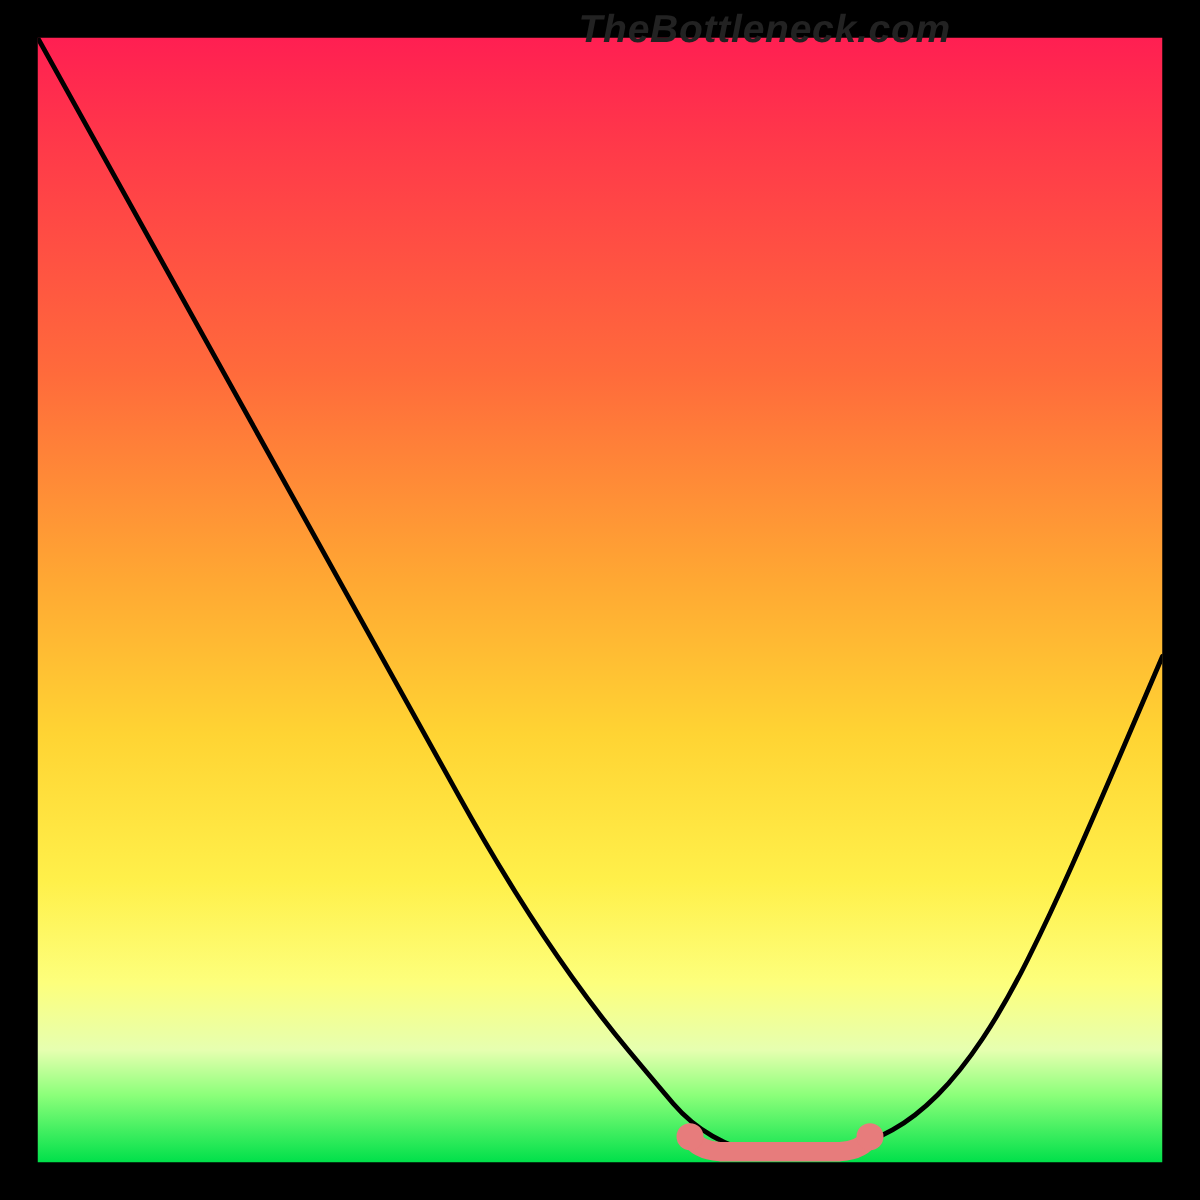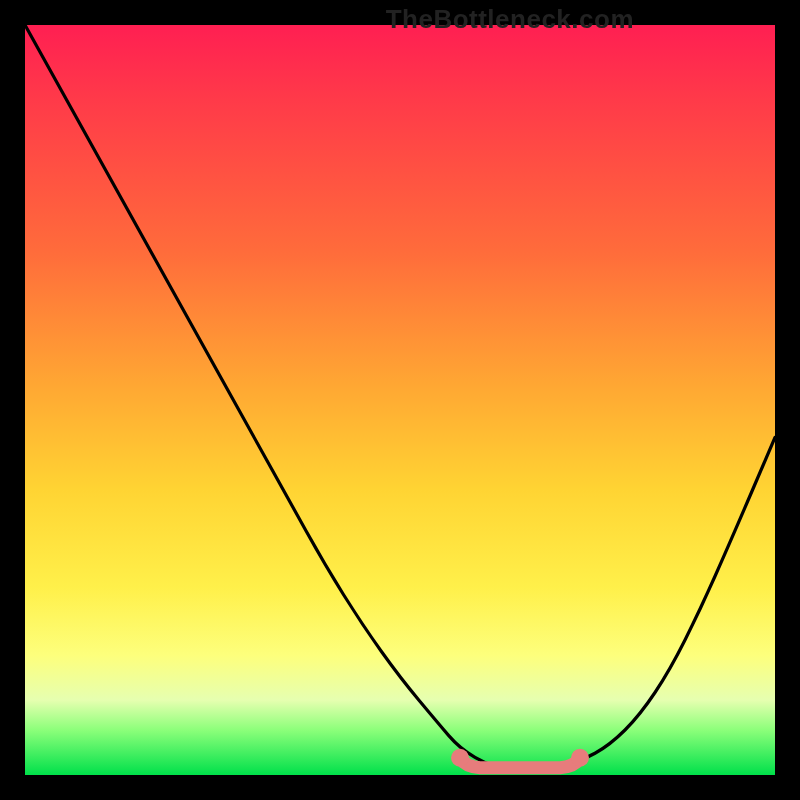--- a/index.html
+++ b/index.html
@@ -8,20 +8,21 @@
     width: 800px;
     height: 800px;
     background: #000;
     font-family: Arial, Helvetica, sans-serif;
     overflow: hidden;
   }
   .stage {
     position: relative;
     width: 644px;
     height: 800px;
+    font-style: italic;
   }
   .watermark {
     position: absolute;
     top: 4px;
     right: 10px;
     color: #222;
     font-size: 26px;
     font-weight: bold;
     letter-spacing: 0.5px;
     z-index: 50;

